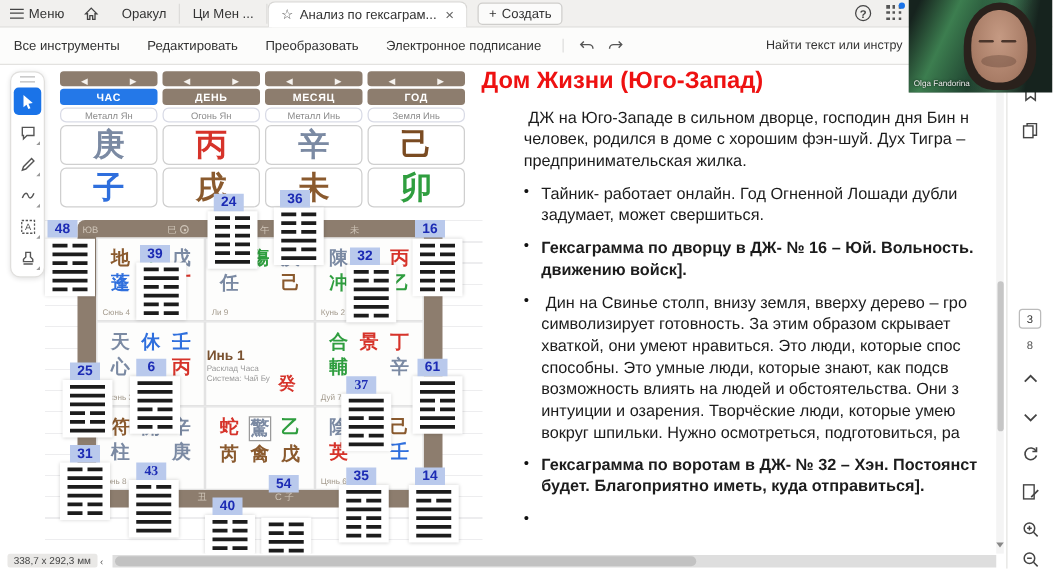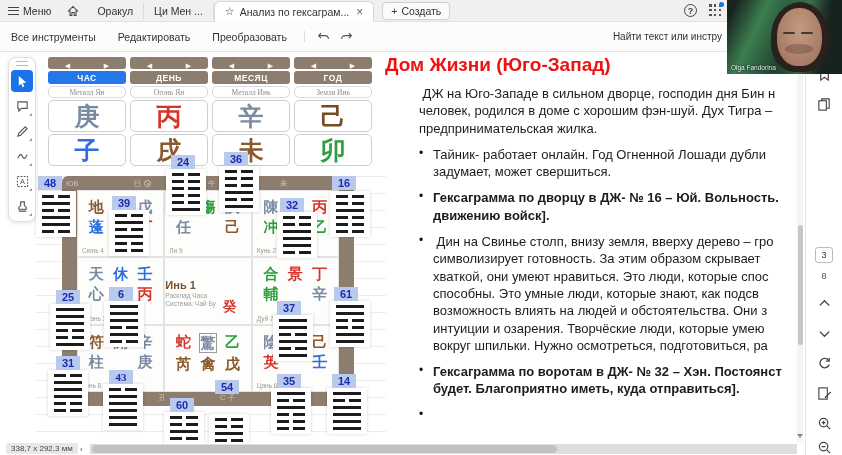--- a/index.html
+++ b/index.html
@@ -41,21 +41,21 @@
   .qtool svg { width:13px; height:13px; }
   .qtool .corner { position:absolute; right:1.5px; bottom:1.5px; width:0; height:0; border-left:3px solid transparent; border-bottom:3px solid #999; }
 
   
   .bazi { position:absolute; left:48px; top:5px; width:326px; display:flex; gap:4px; z-index:4; }
   .bcol { width:78px; display:flex; flex-direction:column; gap:2px; }
   .arrowbar { height:12px; background:#8d7d6e; border-radius:3px; display:flex; align-items:center; justify-content:space-around; }
   .arrowbar span { color:#f5f2ee; font-size:7px; line-height:1; }
   .bhead { height:13px; border-radius:3px; background:#8d7d6e; color:#fff; font-size:8.5px; font-weight:bold; display:flex; align-items:center; justify-content:center; letter-spacing:.5px; }
   .bhead.active { background:#2478e8; }
-  .belem { height:12px; background:#fff; border:1px solid #d9dbe6; border-radius:5px; color:#8b8b8b; font-size:7.5px; display:flex; align-items:center; justify-content:center;font-family:Liberation Serif, serif; }
+  .belem { height:12px; background:#fff; border:1px solid #d9dbe6; border-radius:5px; color:#8b8b8b; font-size:7.5px; display:flex; align-items:center; justify-content:center; }
   .bcell { height:32px; background:#fff; border:1px solid #cfcfcf; border-radius:5px; display:flex; align-items:center; justify-content:center; font-size:25px; line-height:1; font-weight:bold; }
 
   
   .qimen { position:absolute; left:62px; top:124px; width:292px; height:230px; background:#8d7d6e; border-radius:6px; z-index:2; }
   .fr-lab { position:absolute; color:#cfc5b8; font-size:7.5px; white-space:nowrap; }
   .circle-marker { display:inline-block; width:7px; height:7px; border:1px solid #cfc5b8; border-radius:50%; vertical-align:-1px; margin-left:2px; position:relative; }
   .circle-marker::after{ content:""; position:absolute; left:2px; top:2px; width:2.4px; height:2.4px; background:#cfc5b8; border-radius:50%; }
   .qinner { position:absolute; left:15px; top:14px; width:262px; height:202px; background:#fdfdfc; display:grid; grid-template-columns:repeat(3,1fr); grid-template-rows:repeat(3,1fr); }
   .palace { border:0.5px solid #e3e3e3; position:relative; padding-top:5px; }
   .prow { display:flex; justify-content:space-around; padding:0 6px; margin-top:2px; }
@@ -157,20 +157,21 @@
         <i></i>
         <span class="bluedot"></span>
       </span>
   </div>
 </div>
 
 <div class="toolbar">
   <span class="tool-item">Все инструменты</span>
   <span class="tool-item">Редактировать</span>
   <span class="tool-item">Преобразовать</span>
+  <span class="tool-item">Электронное подписание</span>
   <span class="undo-redo">
     <svg viewBox="0 0 16 12">
         <path d="M5 2 L2 5 L5 8 M2 5 L10 5 A4 4 0 0 1 14 9" fill="none" stroke="#555" stroke-width="1.4"></path>
       </svg>
     <svg viewBox="0 0 16 12">
         <path d="M11 2 L14 5 L11 8 M14 5 L6 5 A4 4 0 0 0 2 9" fill="none" stroke="#555" stroke-width="1.4"></path>
       </svg>
   </span>
   <span class="find-label">Найти текст или инстру</span>
 </div>
@@ -668,21 +669,21 @@
           <div class="full"></div>
         </div>
         <div class="hline">
           <div class="half"></div>
           <div class="half"></div>
         </div>
         <div class="hline">
           <div class="full"></div>
         </div>
       </div>
-      <div class="hexbadge" style="left: 277px; top: 249px;">37</div>
+      <div class="hexbadge" style="left: 277px; top: 249px; font-family: Liberation Serif, serif;">37</div>
       <div class="hextile" style="left: 271px; top: 336px;">
         <div class="hline">
           <div class="full"></div>
         </div>
         <div class="hline">
           <div class="half"></div>
           <div class="half"></div>
         </div>
         <div class="hline">
           <div class="full"></div>
@@ -733,21 +734,21 @@
           <div class="half"></div>
         </div>
         <div class="hline">
           <div class="full"></div>
         </div>
         <div class="hline">
           <div class="half"></div>
           <div class="half"></div>
         </div>
       </div>
-      <div class="hexbadge" style="left: 170px; top: 346px;">60</div>
+      <div class="hexbadge" style="left: 170px; top: 346px;">40</div>
       <div class="hextile" style="left: 209px; top: 362px;">
         <div class="hline">
           <div class="half"></div>
           <div class="half"></div>
         </div>
         <div class="hline">
           <div class="half"></div>
           <div class="half"></div>
         </div>
         <div class="hline">

